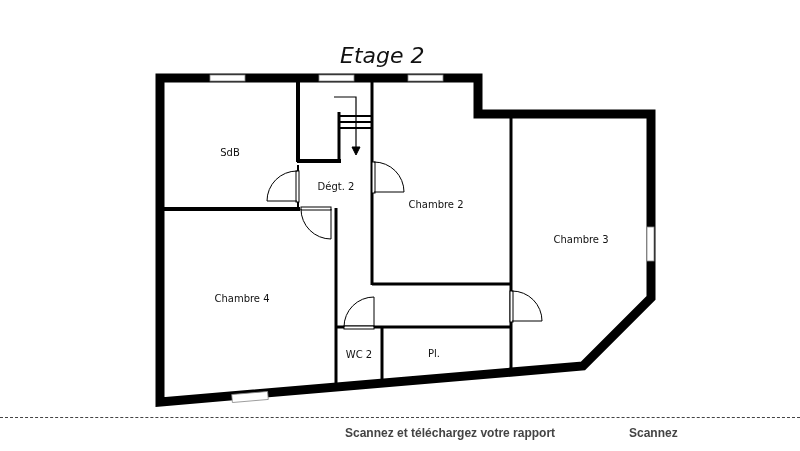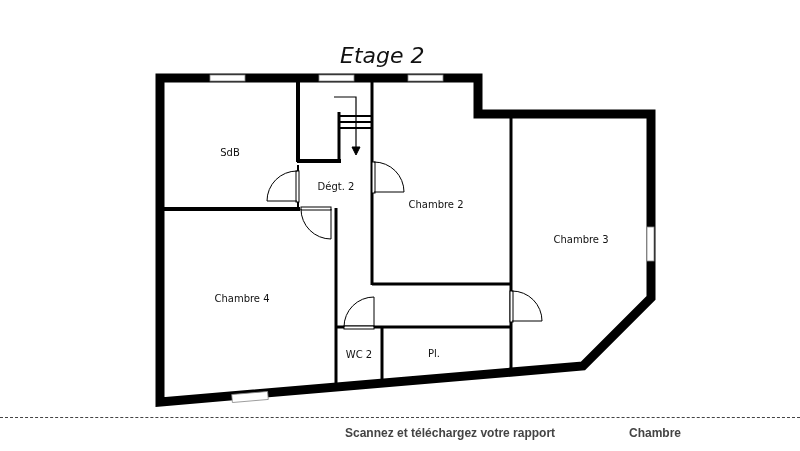--- a/index.html
+++ b/index.html
@@ -70,13 +70,13 @@
   <text class="room-label" x="336" y="190" text-anchor="middle">Dégt. 2</text>
   <text class="room-label" x="436" y="208" text-anchor="middle">Chambre 2</text>
   <text class="room-label" x="581" y="243" text-anchor="middle">Chambre 3</text>
   <text class="room-label" x="242" y="302" text-anchor="middle">Chambre 4</text>
   <text class="room-label" x="359" y="358" text-anchor="middle">WC 2</text>
   <text class="room-label" x="434" y="357" text-anchor="middle">Pl.</text>
 </svg>
 
 <div class="divider"></div>
 <div class="footer-text f1">Scannez et téléchargez votre rapport</div>
-<div class="footer-text f2">Chambre</div>
+<div class="footer-text f2">Scannez</div>
 
 </body></html>

